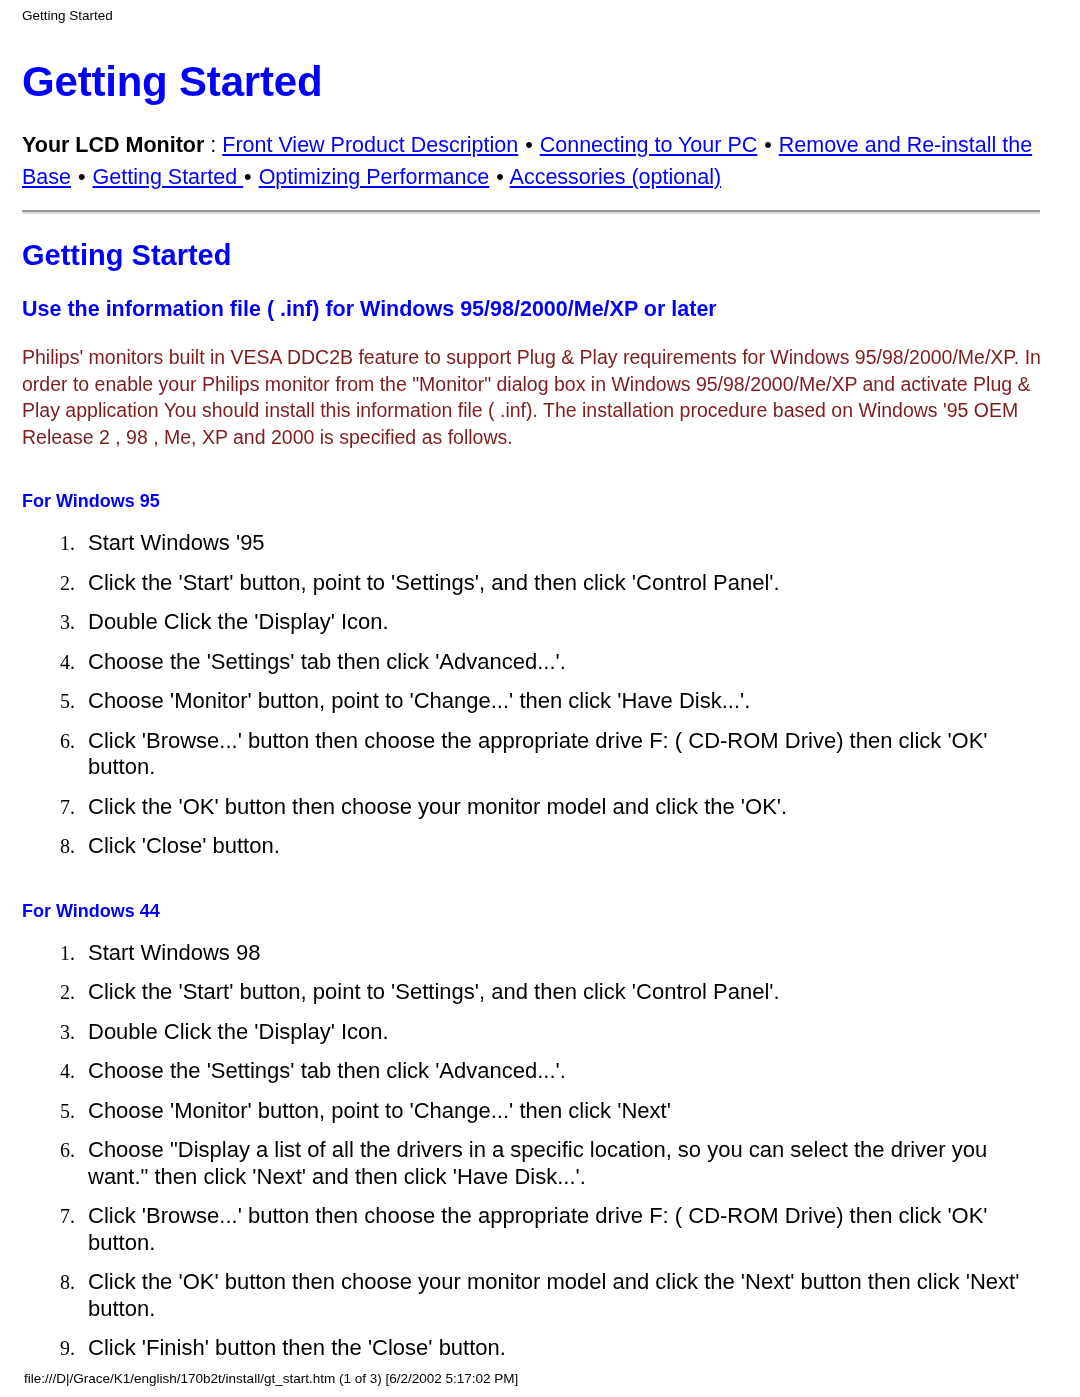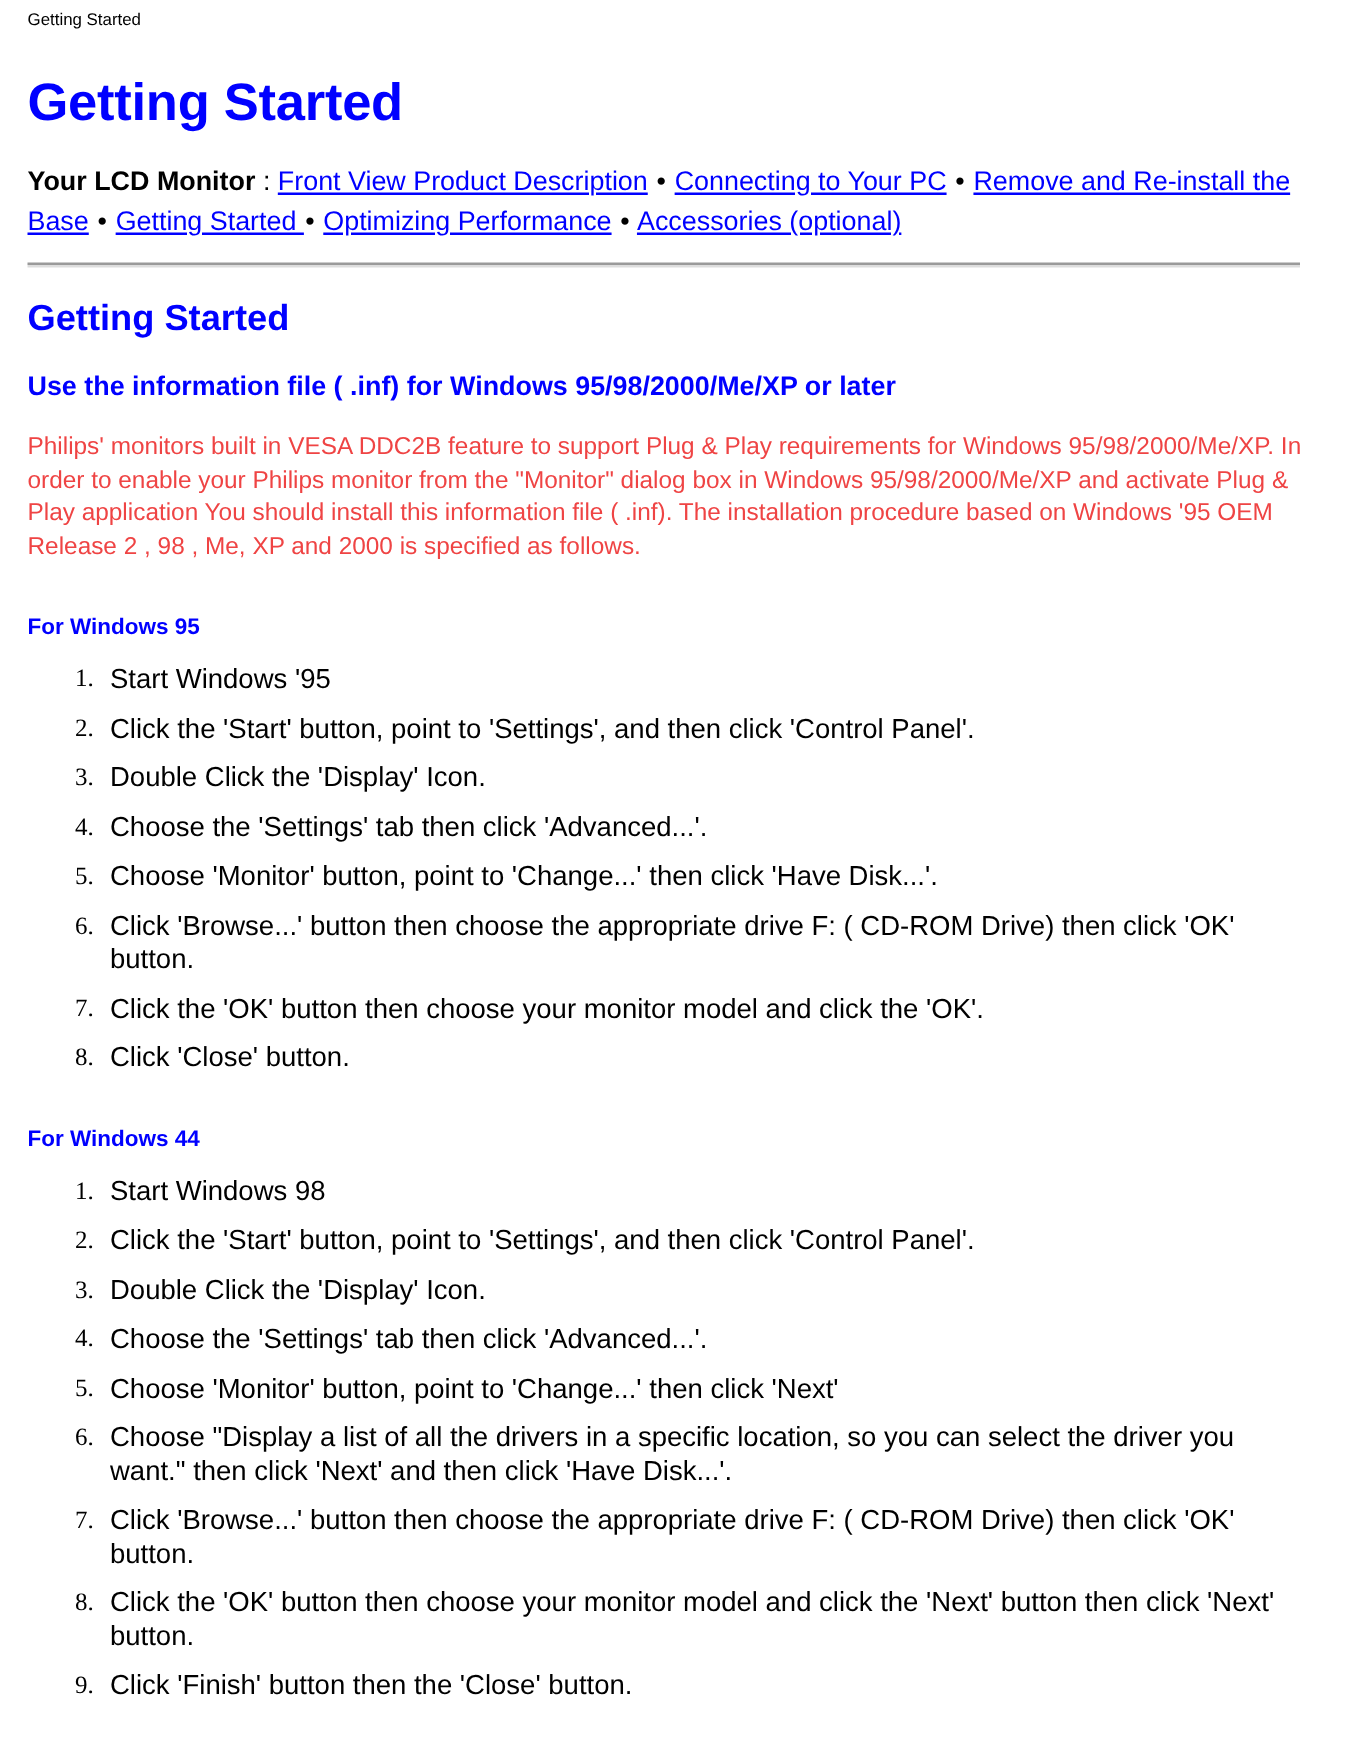--- a/index.html
+++ b/index.html
@@ -105,21 +105,21 @@
     line-height: 28px;
     font-weight: bold;
     color: #0000ff;
   }
 
   p.body-text {
     margin: 21px 0 0 0;
     padding: 0;
     font-size: 19.5px;
     line-height: 26.5px;
-    color: #ef4444;
+    color: #7f1d1d;
     text-align: left;
   }
 
   h4.os-heading {
     margin: 40px 0 0 0;
     padding: 0;
     font-size: 18px;
     line-height: 22px;
     font-weight: bold;
     color: #0000ff;
@@ -205,14 +205,15 @@
       <li><span class="step-text">Choose "Display a list of all the drivers in a specific location, so you can select the driver you want." then click 'Next' and then click 'Have Disk...'.</span></li>
       <li><span class="step-text">Click 'Browse...' button then choose the appropriate drive F: ( CD-ROM Drive) then click 'OK' button.</span></li>
       <li><span class="step-text">Click the 'OK' button then choose your monitor model and click the 'Next' button then click 'Next' button.</span></li>
       <li><span class="step-text">Click 'Finish' button then the 'Close' button.</span></li>
     </ol>
 
     <h4 class="os-heading">For Windows Me</h4>
 
   </div>
 
+  <div class="footer">file:///D|/Grace/K1/english/170b2t/install/gt_start.htm (1 of 3) [6/2/2002 5:17:02 PM]</div>
 
 </div>
 
 </body></html>

